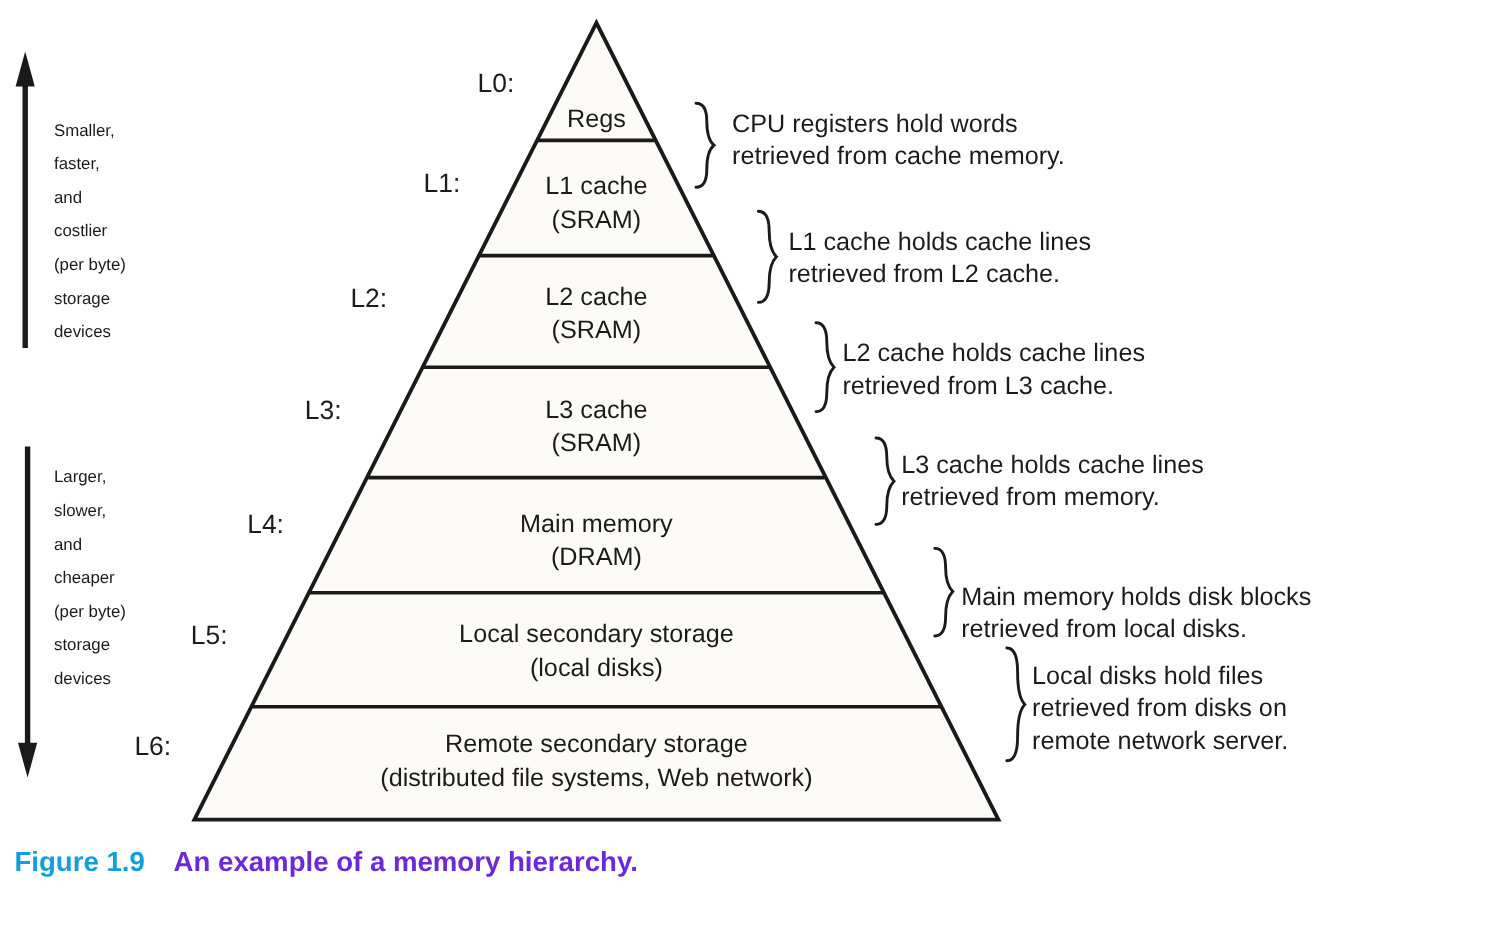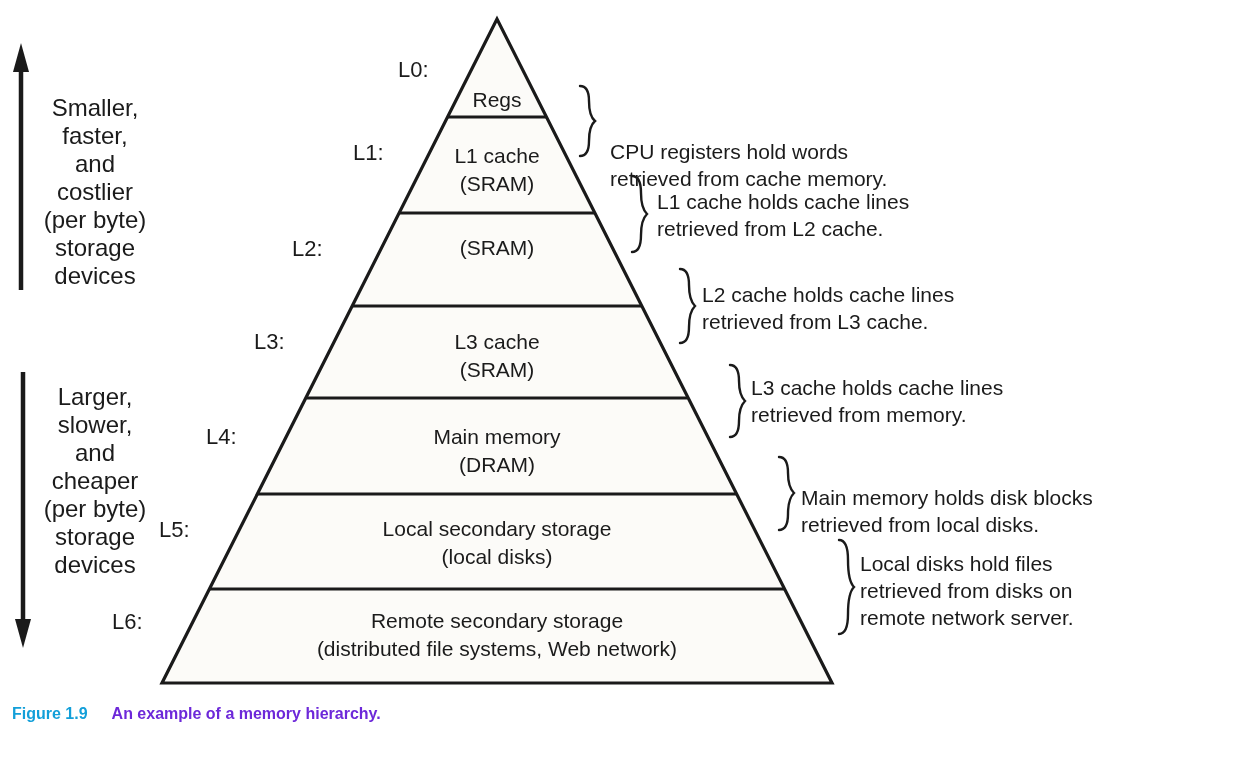--- a/index.html
+++ b/index.html
@@ -19,24 +19,25 @@
   #diagram-svg {
     position: absolute;
     left: 0; top: 0;
     width: 1244px; height: 780px;
   }
   .abs { position: absolute; }
 
   
   .side-label {
     width: 140px;
-    text-align: center;
-    font-size: 24px;
+    text-align: left;
+    font-size: 14px;
     line-height: 28px;
     white-space: pre-line;
+    margin-left: 20px;
   }
   .side-top    { left: 25px; top: 94px;  }
   .side-bottom { left: 25px; top: 383px; }
 
   
   .lvl-tag {
     width: 64px;
     text-align: left;
     font-size: 22px;
     line-height: 26px;
@@ -64,35 +65,35 @@
   .x4 { top: 423px; }
   .x5 { top: 515px; }
   .x6 { top: 607px; }
 
   
   .ann {
     font-size: 21px;
     line-height: 27px;
     white-space: pre-line;
   }
-  .a0 { left: 610px; top: 90px; margin-top: 48px;  }
+  .a0 { left: 610px; top: 90px;  }
   .a1 { left: 657px; top: 188px; }
   .a2 { left: 702px; top: 281px; }
   .a3 { left: 751px; top: 374px; }
   .a4 { left: 801px; top: 468px; margin-top: 16px; }
   .a5 { left: 860px; top: 550px; }
 
   
   .caption {
     left: 12px;
     top: 705px;
     display: flex;
     gap: 24px;
     align-items: baseline;
-    font-size: 16px;
+    font-size: 23px;
     font-weight: bold;
   }
   .caption-label { color: #129fd9; }
   .caption-text  { color: #6d28d9; }
   .pyr-fill    { fill: #fcfbf8; stroke: #1a1a1a; stroke-width: 3.2; stroke-linejoin: miter; }
   .divider     { stroke: #1a1a1a; stroke-width: 3; }
   .arrow-line  { stroke: #1a1a1a; stroke-width: 4.5; }
   .arrow-head  { fill: #1a1a1a; stroke: none; }
   .brace       { stroke: #1a1a1a; stroke-width: 2.4; fill: none; stroke-linecap: round; }
 </style>
@@ -153,20 +154,21 @@
   <div class="abs lvl-tag t6">L6:</div>
 
   <div class="abs lvl-text x0">
     <div>Regs</div>
   </div>
   <div class="abs lvl-text x1">
     <div>L1 cache</div>
     <div>(SRAM)</div>
   </div>
   <div class="abs lvl-text x2">
+    <div>L2 cache</div>
     <div>(SRAM)</div>
   </div>
   <div class="abs lvl-text x3">
     <div>L3 cache</div>
     <div>(SRAM)</div>
   </div>
   <div class="abs lvl-text x4">
     <div>Main memory</div>
     <div>(DRAM)</div>
   </div>

